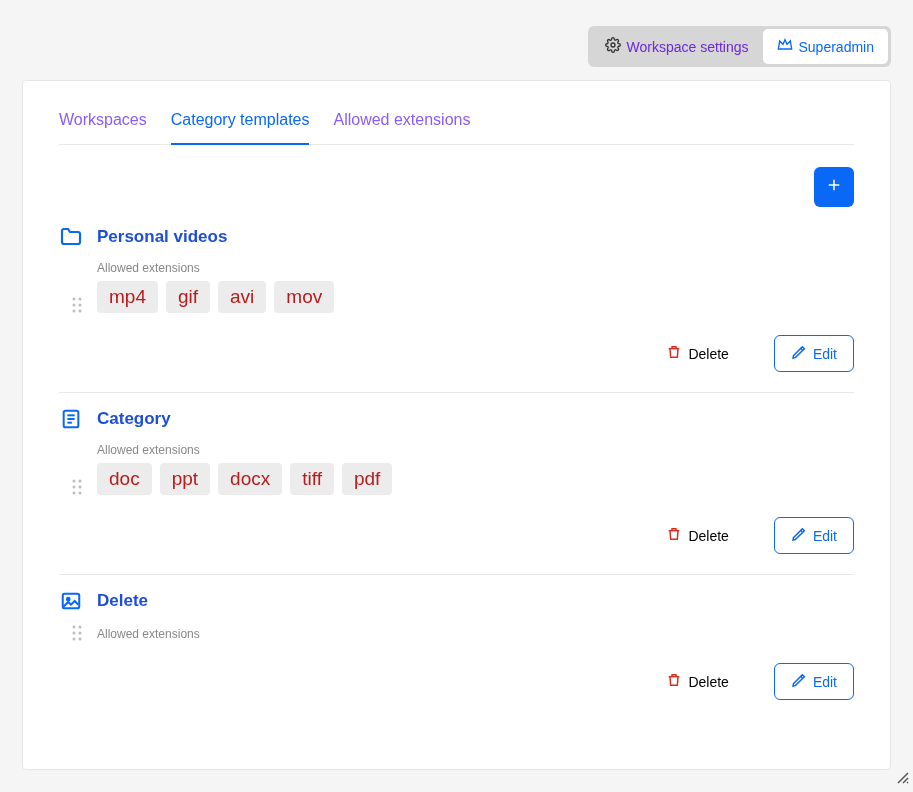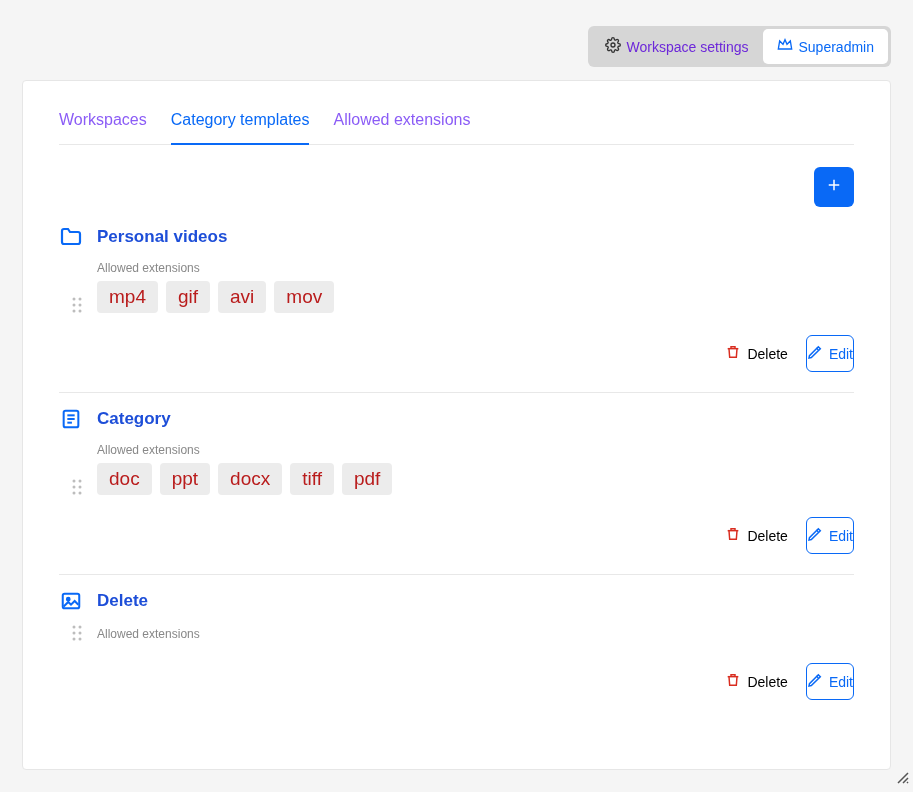--- a/index.html
+++ b/index.html
@@ -159,23 +159,24 @@
     cursor: pointer;
   }
   .delete-btn svg { color: #d92d20; }
   .edit-btn {
     display: flex;
     align-items: center;
     gap: 6px;
     border: 1px solid #0969f6;
     color: #0969f6;
     border-radius: 6px;
-    padding: 8px 0;
+    padding: 8px 16px;
     font-size: 14px;
     cursor: pointer;
+    margin-left: 27px;
   }
   .resize-handle {
     position: absolute;
     bottom: 4px;
     right: 4px;
     color: #666;
   }
 </style>
 </head>
 <body>

